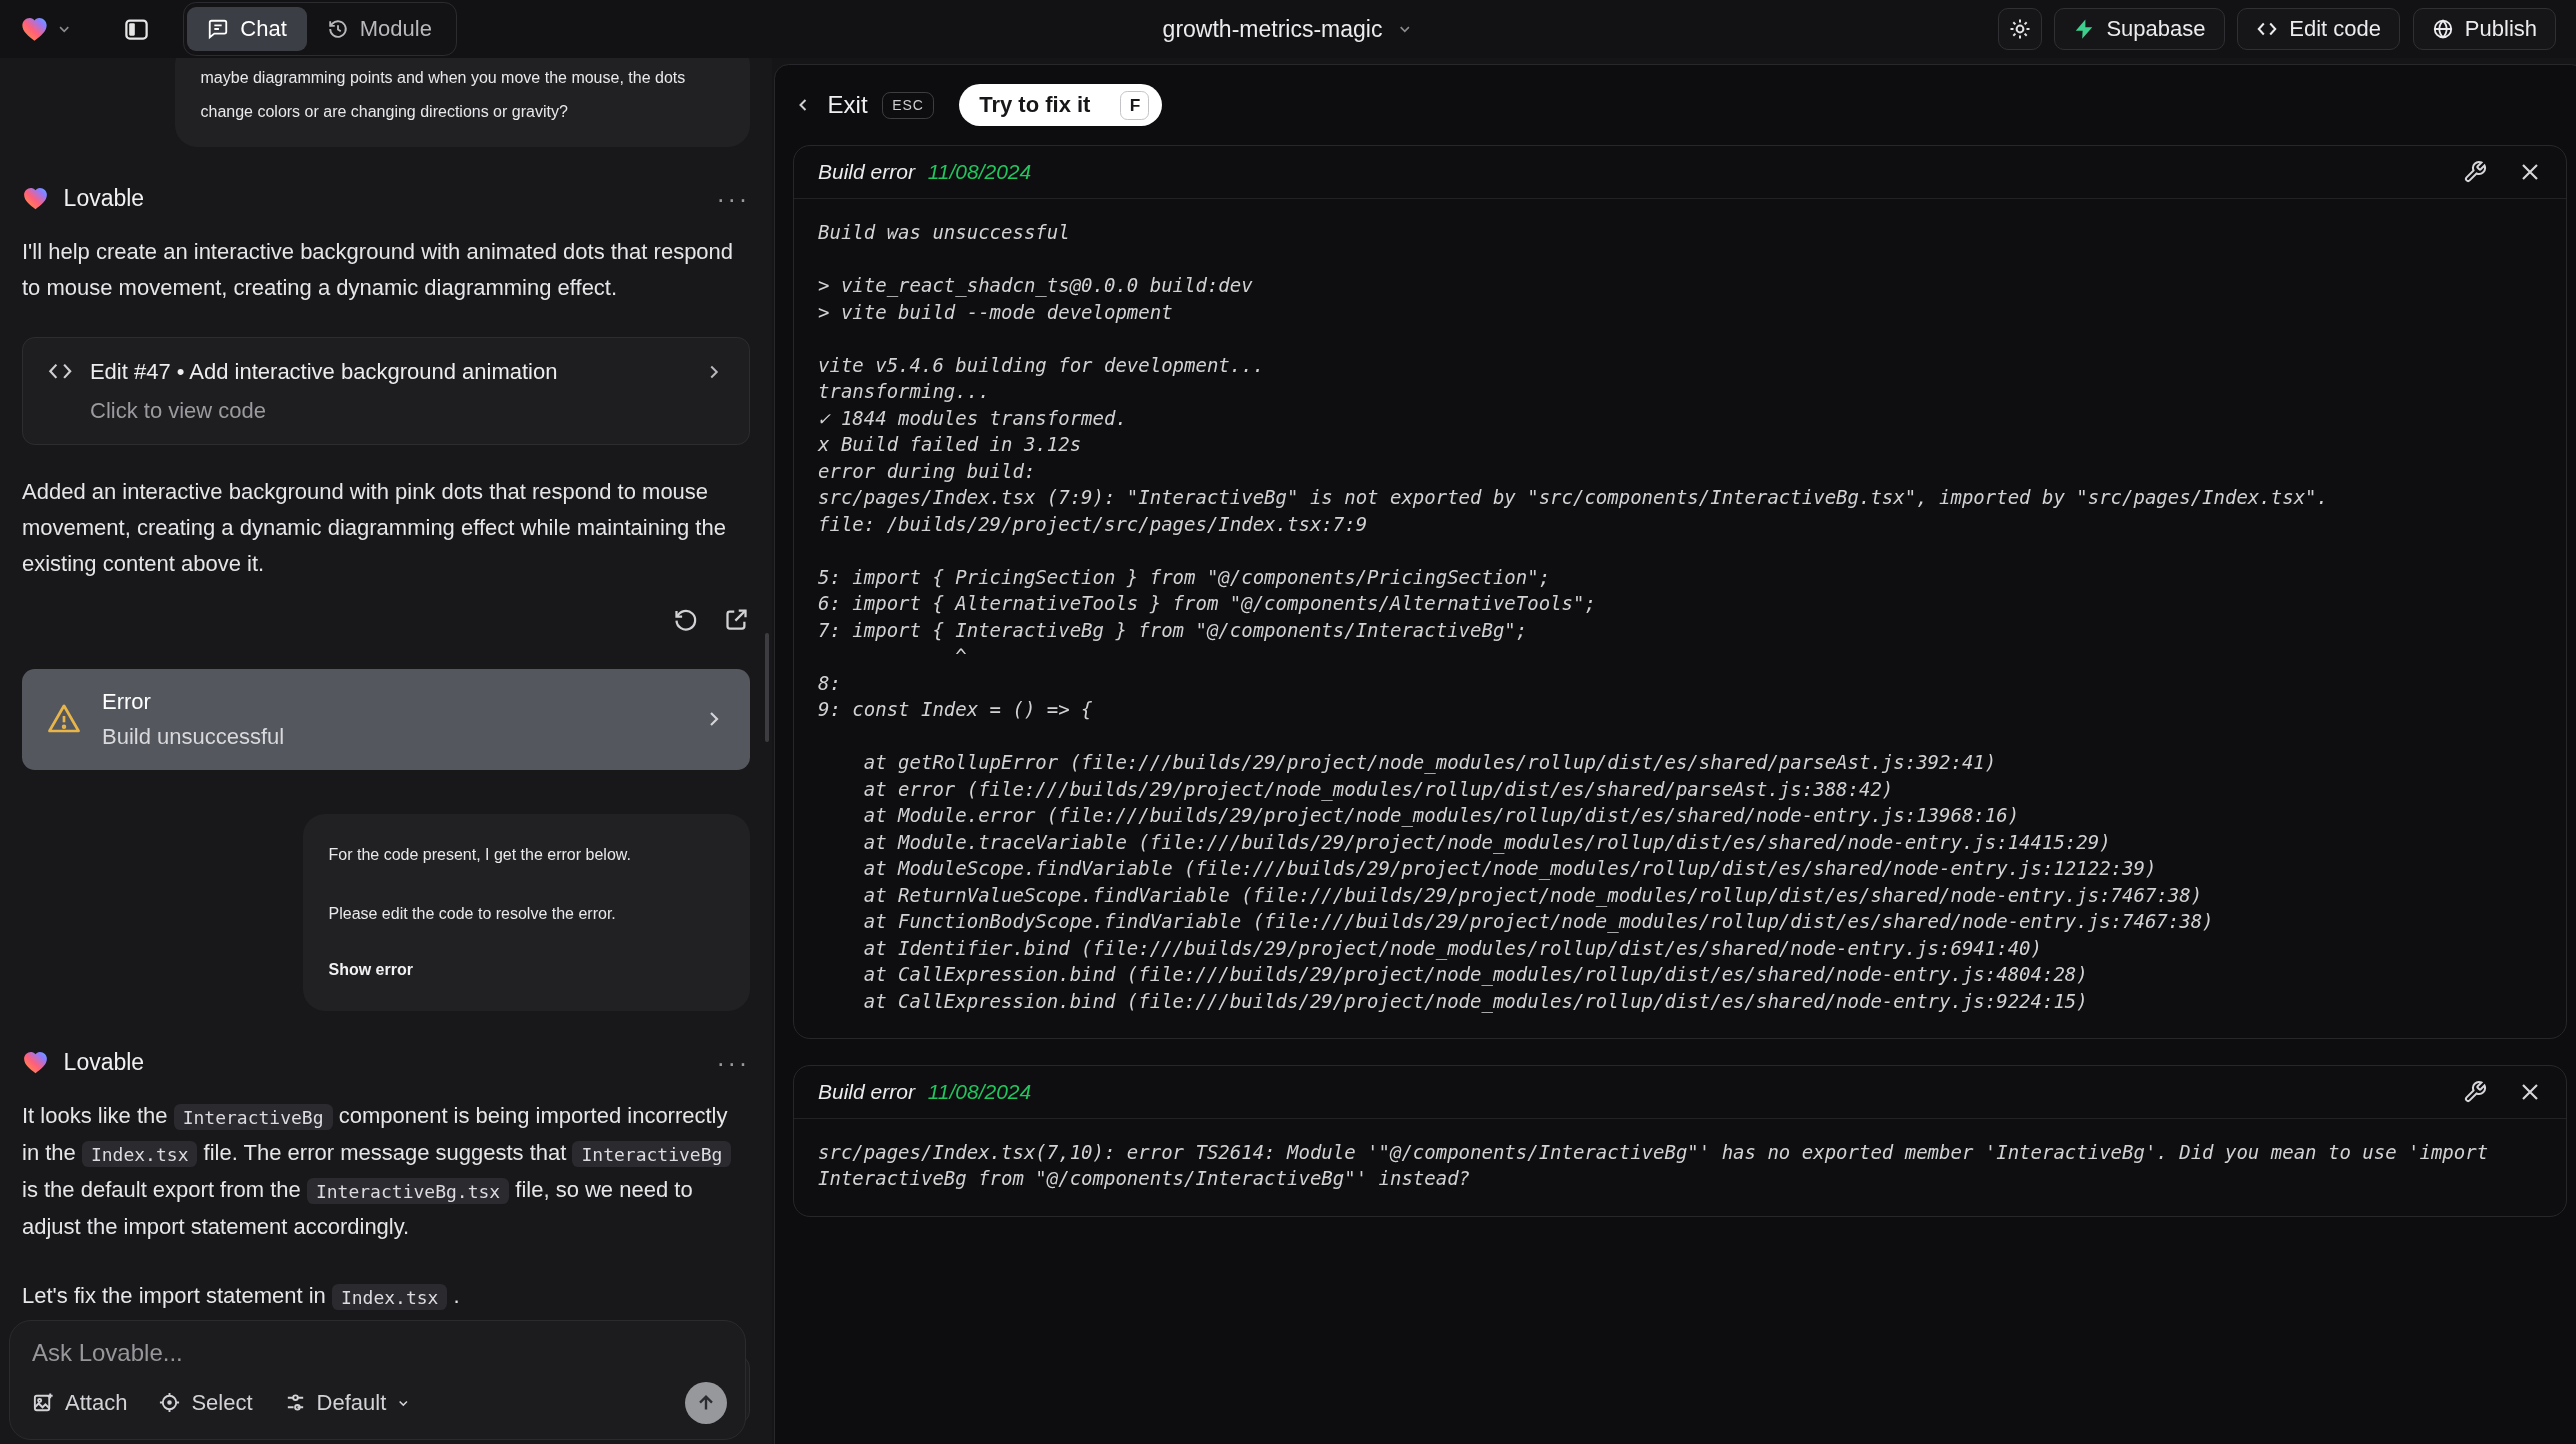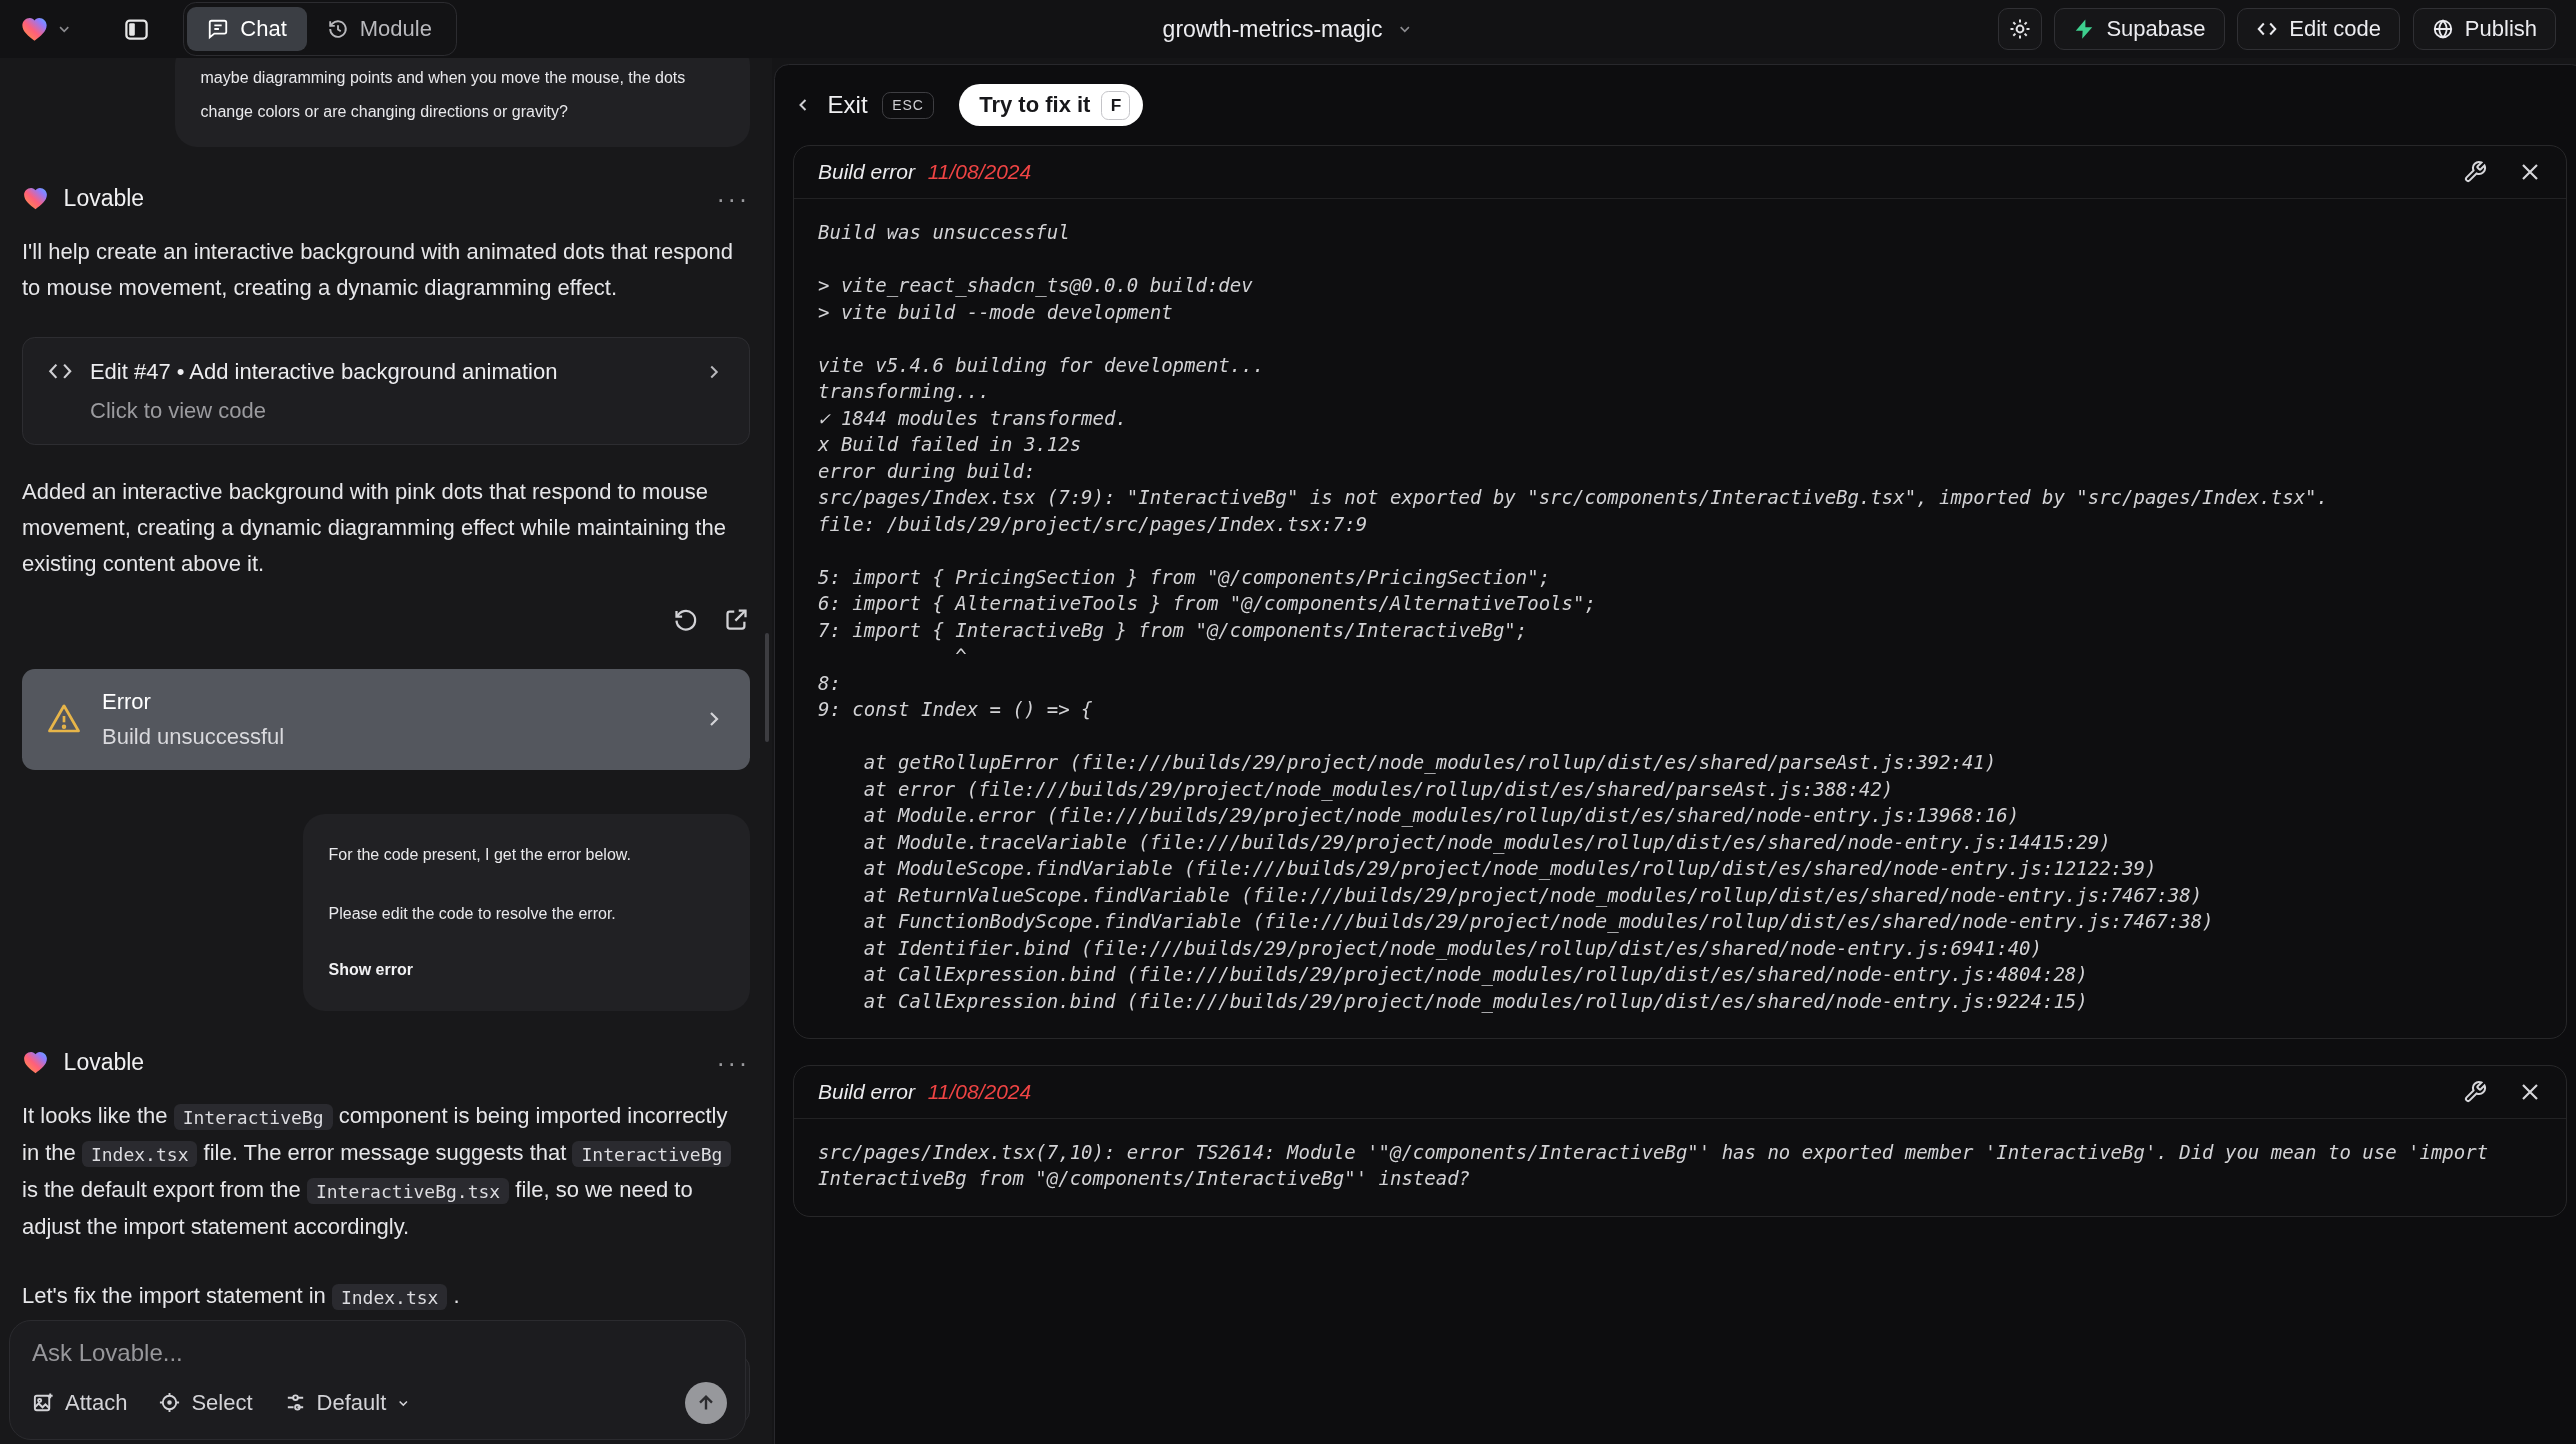--- a/index.html
+++ b/index.html
@@ -68,27 +68,27 @@
               display:flex; align-items:center; justify-content:center; color:#2c2c2f; cursor:pointer; }
 
   
   .preview { position:absolute; left:774px; top:64px; width:1812px; height:1396px; background:#0d0d0f;
              border:0.9px solid #28282c; border-radius:14.6px; padding:14.6px 18px; }
   .pv-header { display:flex; align-items:center; height:51px; }
   .exit-btn { display:flex; align-items:center; gap:14.6px; color:#f0f0f2; font-size:24px; cursor:pointer; }
   .esc-badge { border:0.9px solid #3e3e42; border-radius:8.2px; padding:4.6px 9px; font-size:14px; font-weight:normal;
                letter-spacing:0.9px; color:#cfcfd3;text-align:right; }
   .fix-btn { margin-left:25.5px; height:42px; background:#ffffff; color:#17171a; border:none; border-radius:21px;
-             display:flex; align-items:center; gap:11px; padding:0 12.8px 0 20px; font-size:22px; font-weight:bold; cursor:pointer; }
+             display:flex; align-items:center; gap:30px; padding:0 12.8px 0 20px; font-size:22px; font-weight:bold; cursor:pointer; }
   .fkey { width:29px; height:29px; border:1.8px solid #c4c4c8; border-radius:7.3px; display:flex; align-items:center;
           justify-content:center; font-size:17.3px; font-weight:bold; color:#17171a; }
   .err-panel { background:#0e0e10; border:0.9px solid #272729; border-radius:17px; margin-top:14.6px; overflow:hidden;font-style:italic; }
   .err-head { height:53px; display:flex; align-items:center; padding:0 24px; border-bottom:0.9px solid #222224; }
   .err-title { font-size:21px; color:#ececef; }
-  .err-date { margin-left:12.8px; font-size:21px; color:#ef4444; }
+  .err-date { margin-left:12.8px; font-size:21px; color:#22c55e; }
   .err-tools { margin-left:auto; display:flex; align-items:center; gap:31px; color:#d6d6da; }
   .err-tools .icbtn { cursor:pointer; }
   .err-body { padding:20px 24px 24px 24px; }
   .err-log { font-family:"DejaVu Sans Mono",monospace; font-size:19px; line-height:26.5px; color:#d2d2d5;
              white-space:pre; }
   .err-log.wrap { white-space:pre-wrap; word-break:break-word; }
 </style>
 </head>
 <body>
 

